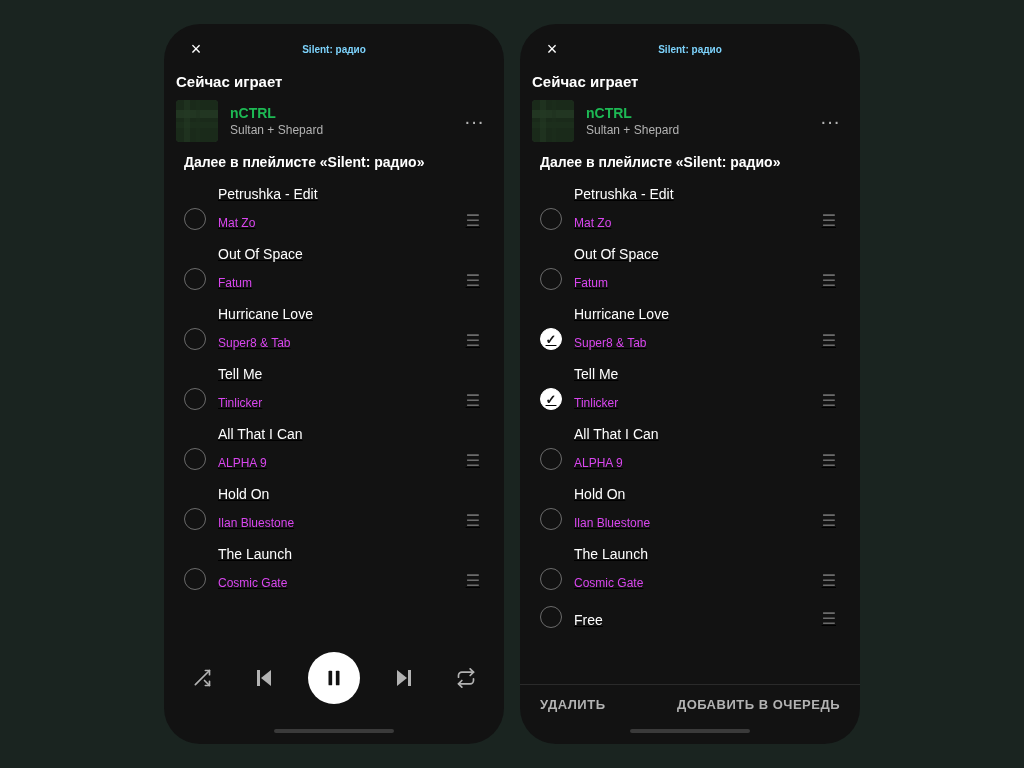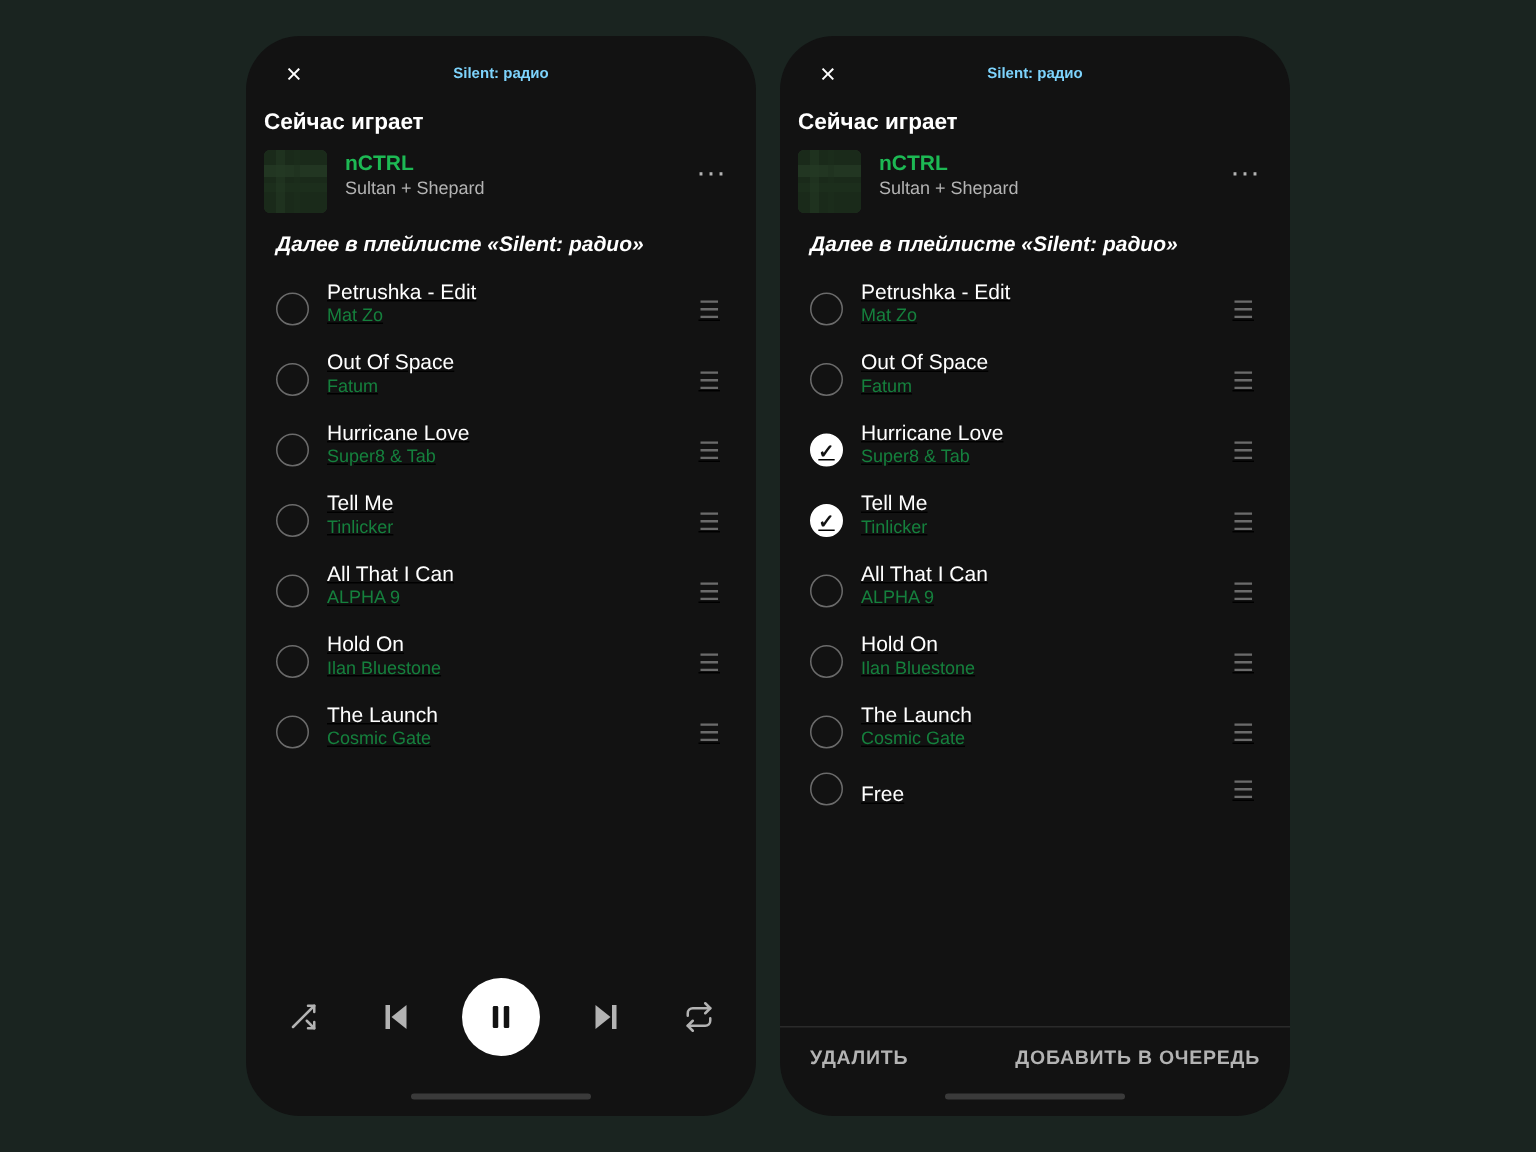--- a/index.html
+++ b/index.html
@@ -55,20 +55,21 @@
       padding: 8px 12px 12px;
     }
     .now-playing-label {
       color: #fff;
       font-size: 15px;
       font-weight: 700;
       margin-bottom: 10px;
     }
     .now-playing-track {
       display: flex;
+      align-items: center;
       gap: 12px;
     }
     .track-thumbnail {
       width: 42px;
       height: 42px;
       border-radius: 4px;
       background: #2a3a2a;
       overflow: hidden;
       flex-shrink: 0;
     }
@@ -100,21 +101,20 @@
       flex: 1;
       overflow: hidden;
       display: flex;
       flex-direction: column;
     }
     .queue-label {
       color: #fff;
       font-size: 14px;
       font-weight: 700;
       margin-bottom: 8px;
-      font-style: italic;
     }
     .queue-list {
       flex: 1;
       overflow-y: auto;
     }
     .queue-list::-webkit-scrollbar { display: none; }
     .queue-item {
       display: flex;
       align-items: flex-end;
       gap: 12px;
@@ -145,23 +145,23 @@
     }
     .queue-track-info {
       flex: 1;
     }
     .queue-track-title {
       color: #fff;
       font-size: 14px;
       font-weight: 500;
     }
     .queue-track-artist {
-      color: #15803d;
+      color: #d946ef;
       font-size: 12px;
-      margin-top: 1px;
+      margin-top: 14px;
     }
     .drag-handle {
       color: #6b6b6b;
       font-size: 16px;
       cursor: grab;
       padding: 0 4px;
     }
     .player-controls {
       padding: 12px 20px 20px;
       display: flex;

